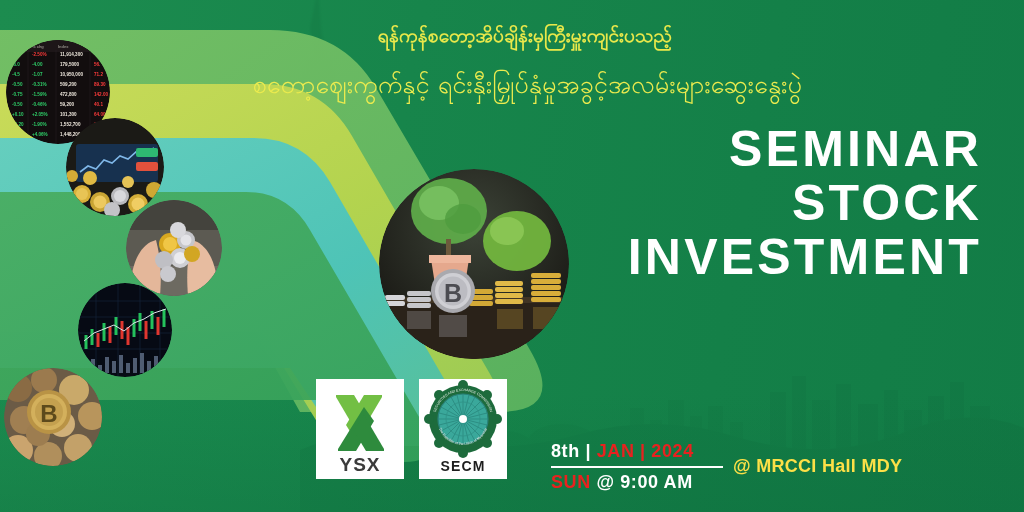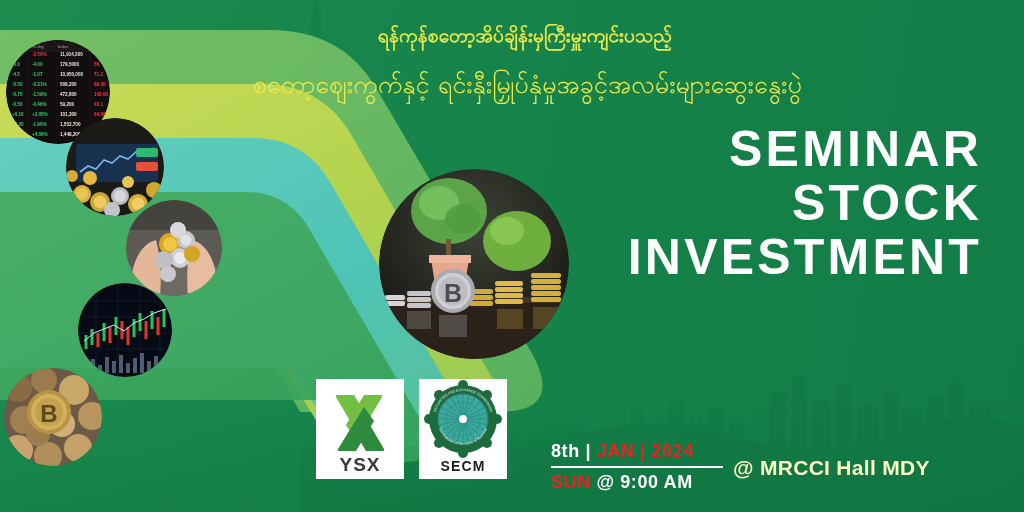--- a/index.html
+++ b/index.html
@@ -62,22 +62,22 @@
   
   .datebox{position:absolute;left:551px;top:440px;width:172px;}
   .dline{font-size:18px;font-weight:700;letter-spacing:.6px;white-space:nowrap;
          line-height:1.25;}
   .w{color:#ffffff;margin-top:44px;}
   .r{color:#e8221f;}
   .sep{color:#ffffff;}
   .drule{height:2px;background:#ffffff;margin:3px 0 3px 0;width:100%;}
 
   
-  .venue{position:absolute;left:733px;top:456px;color:#fef9c3;
-    font-size:21px;font-weight:700;letter-spacing:.3px;white-space:nowrap;}
+  .venue{position:absolute;left:733px;top:456px;color:#fde047;
+    font-size:18px;font-weight:700;letter-spacing:.3px;white-space:nowrap;}
 </style>
 </head>
 <body>
 
 <div id="stage">
 
   <div class="bg-base"></div>
 
   <div class="wm-pagoda">
     <svg width="120" height="300" viewBox="0 0 120 300">

